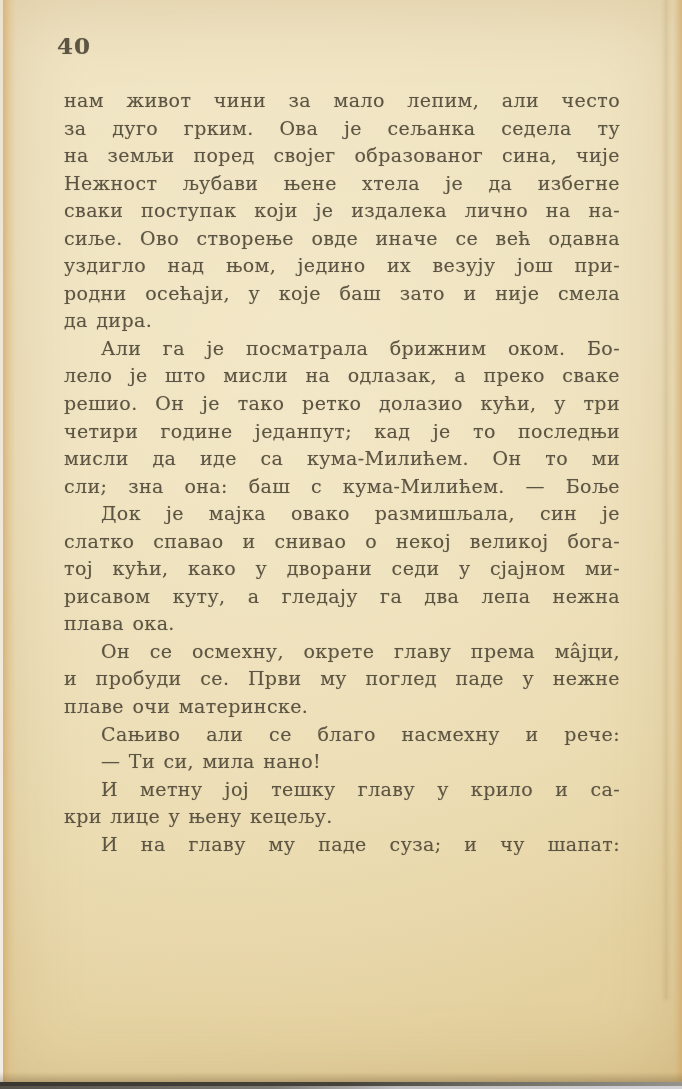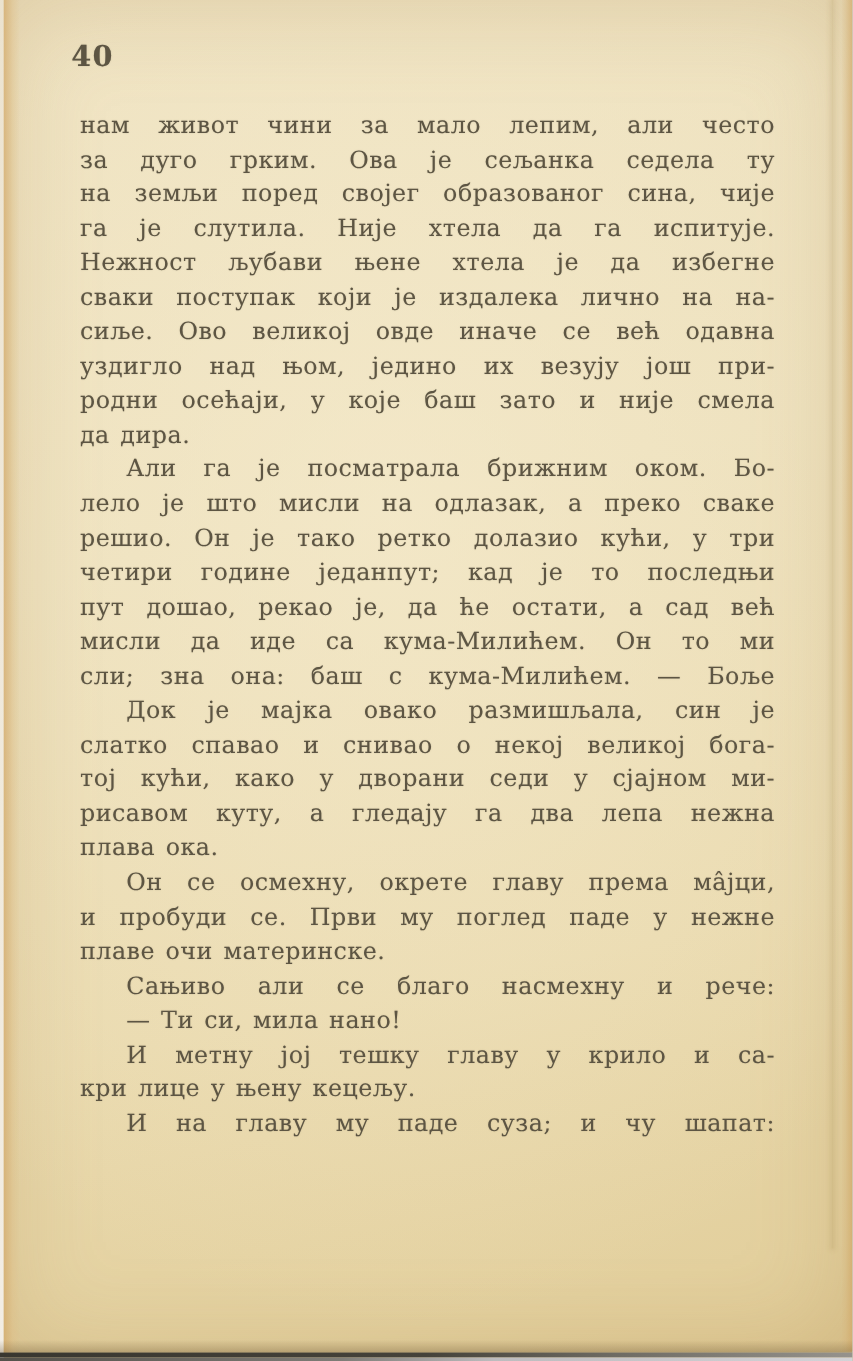--- a/index.html
+++ b/index.html
@@ -99,34 +99,32 @@
   <div class="bottom-line"></div>
   <div class="scanner-strip"></div>
 
   <div class="page-number">40</div>
 
   <div class="text-block">
       <div class="paragraph">
         <div class="line">нам живот чини за мало лепим, али често</div>
         <div class="line">за дуго грким. Ова је сељанка седела ту</div>
         <div class="line">на земљи поред својег образованог сина, чије</div>
-        <div class="line">га је слутила. Није хтела да га испитује.</div>
         <div class="line">Нежност љубави њене хтела је да избегне</div>
         <div class="line">сваки поступак који је издалека лично на на-</div>
-        <div class="line">сиље. Ово великој овде иначе се већ одавна</div>
+        <div class="line">сиље. Ово створење овде иначе се већ одавна</div>
         <div class="line">уздигло над њом, једино их везују још при-</div>
         <div class="line">родни осећаји, у које баш зато и није смела</div>
         <div class="line last-left">да дира.</div>
       </div>
       <div class="paragraph">
         <div class="line indent">Али га је посматрала брижним оком. Бо-</div>
         <div class="line">лело је што мисли на одлазак, а преко сваке</div>
         <div class="line">решио. Он је тако ретко долазио кући, у три</div>
         <div class="line">четири године једанпут; кад је то последњи</div>
-        <div class="line">пут дошао, рекао је, да ће остати, а сад већ</div>
         <div class="line">мисли да иде са кума-Милићем. Он то ми</div>
         <div class="line">сли; зна она: баш с кума-Милићем. — Боље</div>
       </div>
       <div class="paragraph">
         <div class="line indent">Док је мајка овако размишљала, син је</div>
         <div class="line">слатко спавао и снивао о некој великој бога-</div>
         <div class="line">тој кући, како у дворани седи у сјајном ми-</div>
         <div class="line">рисавом куту, а гледају га два лепа нежна</div>
         <div class="line last-left">плава ока.</div>
       </div>

